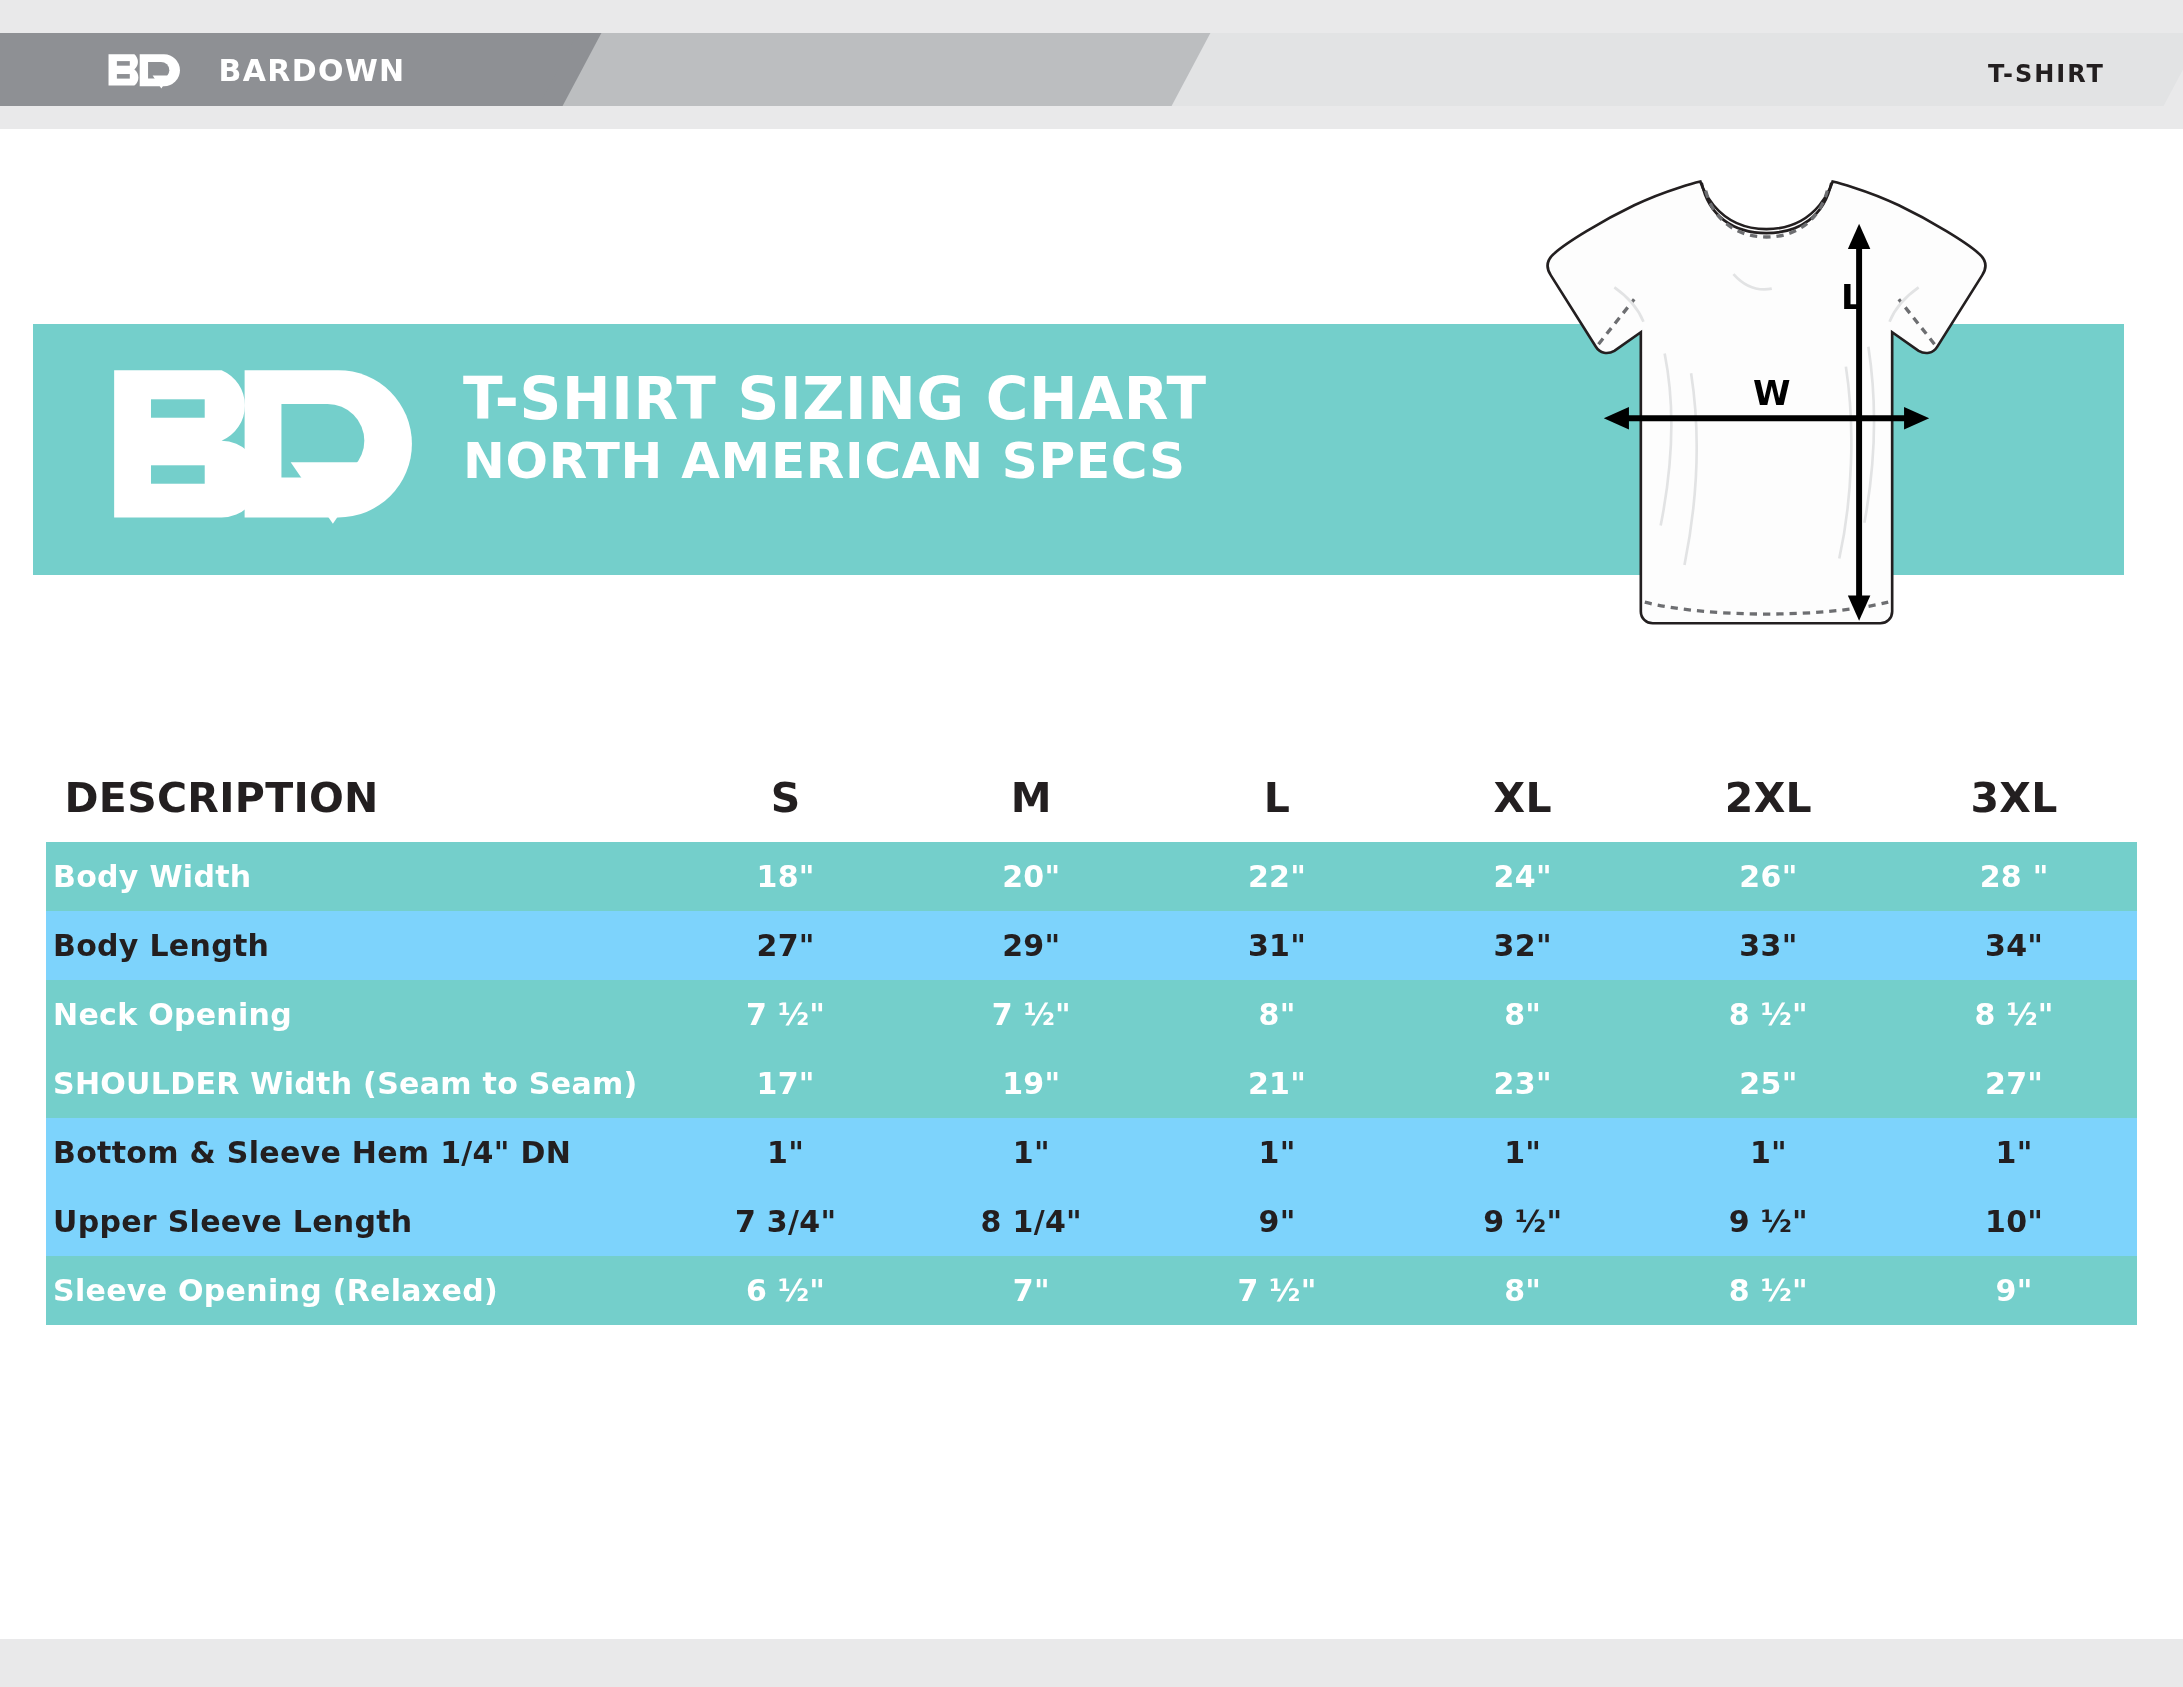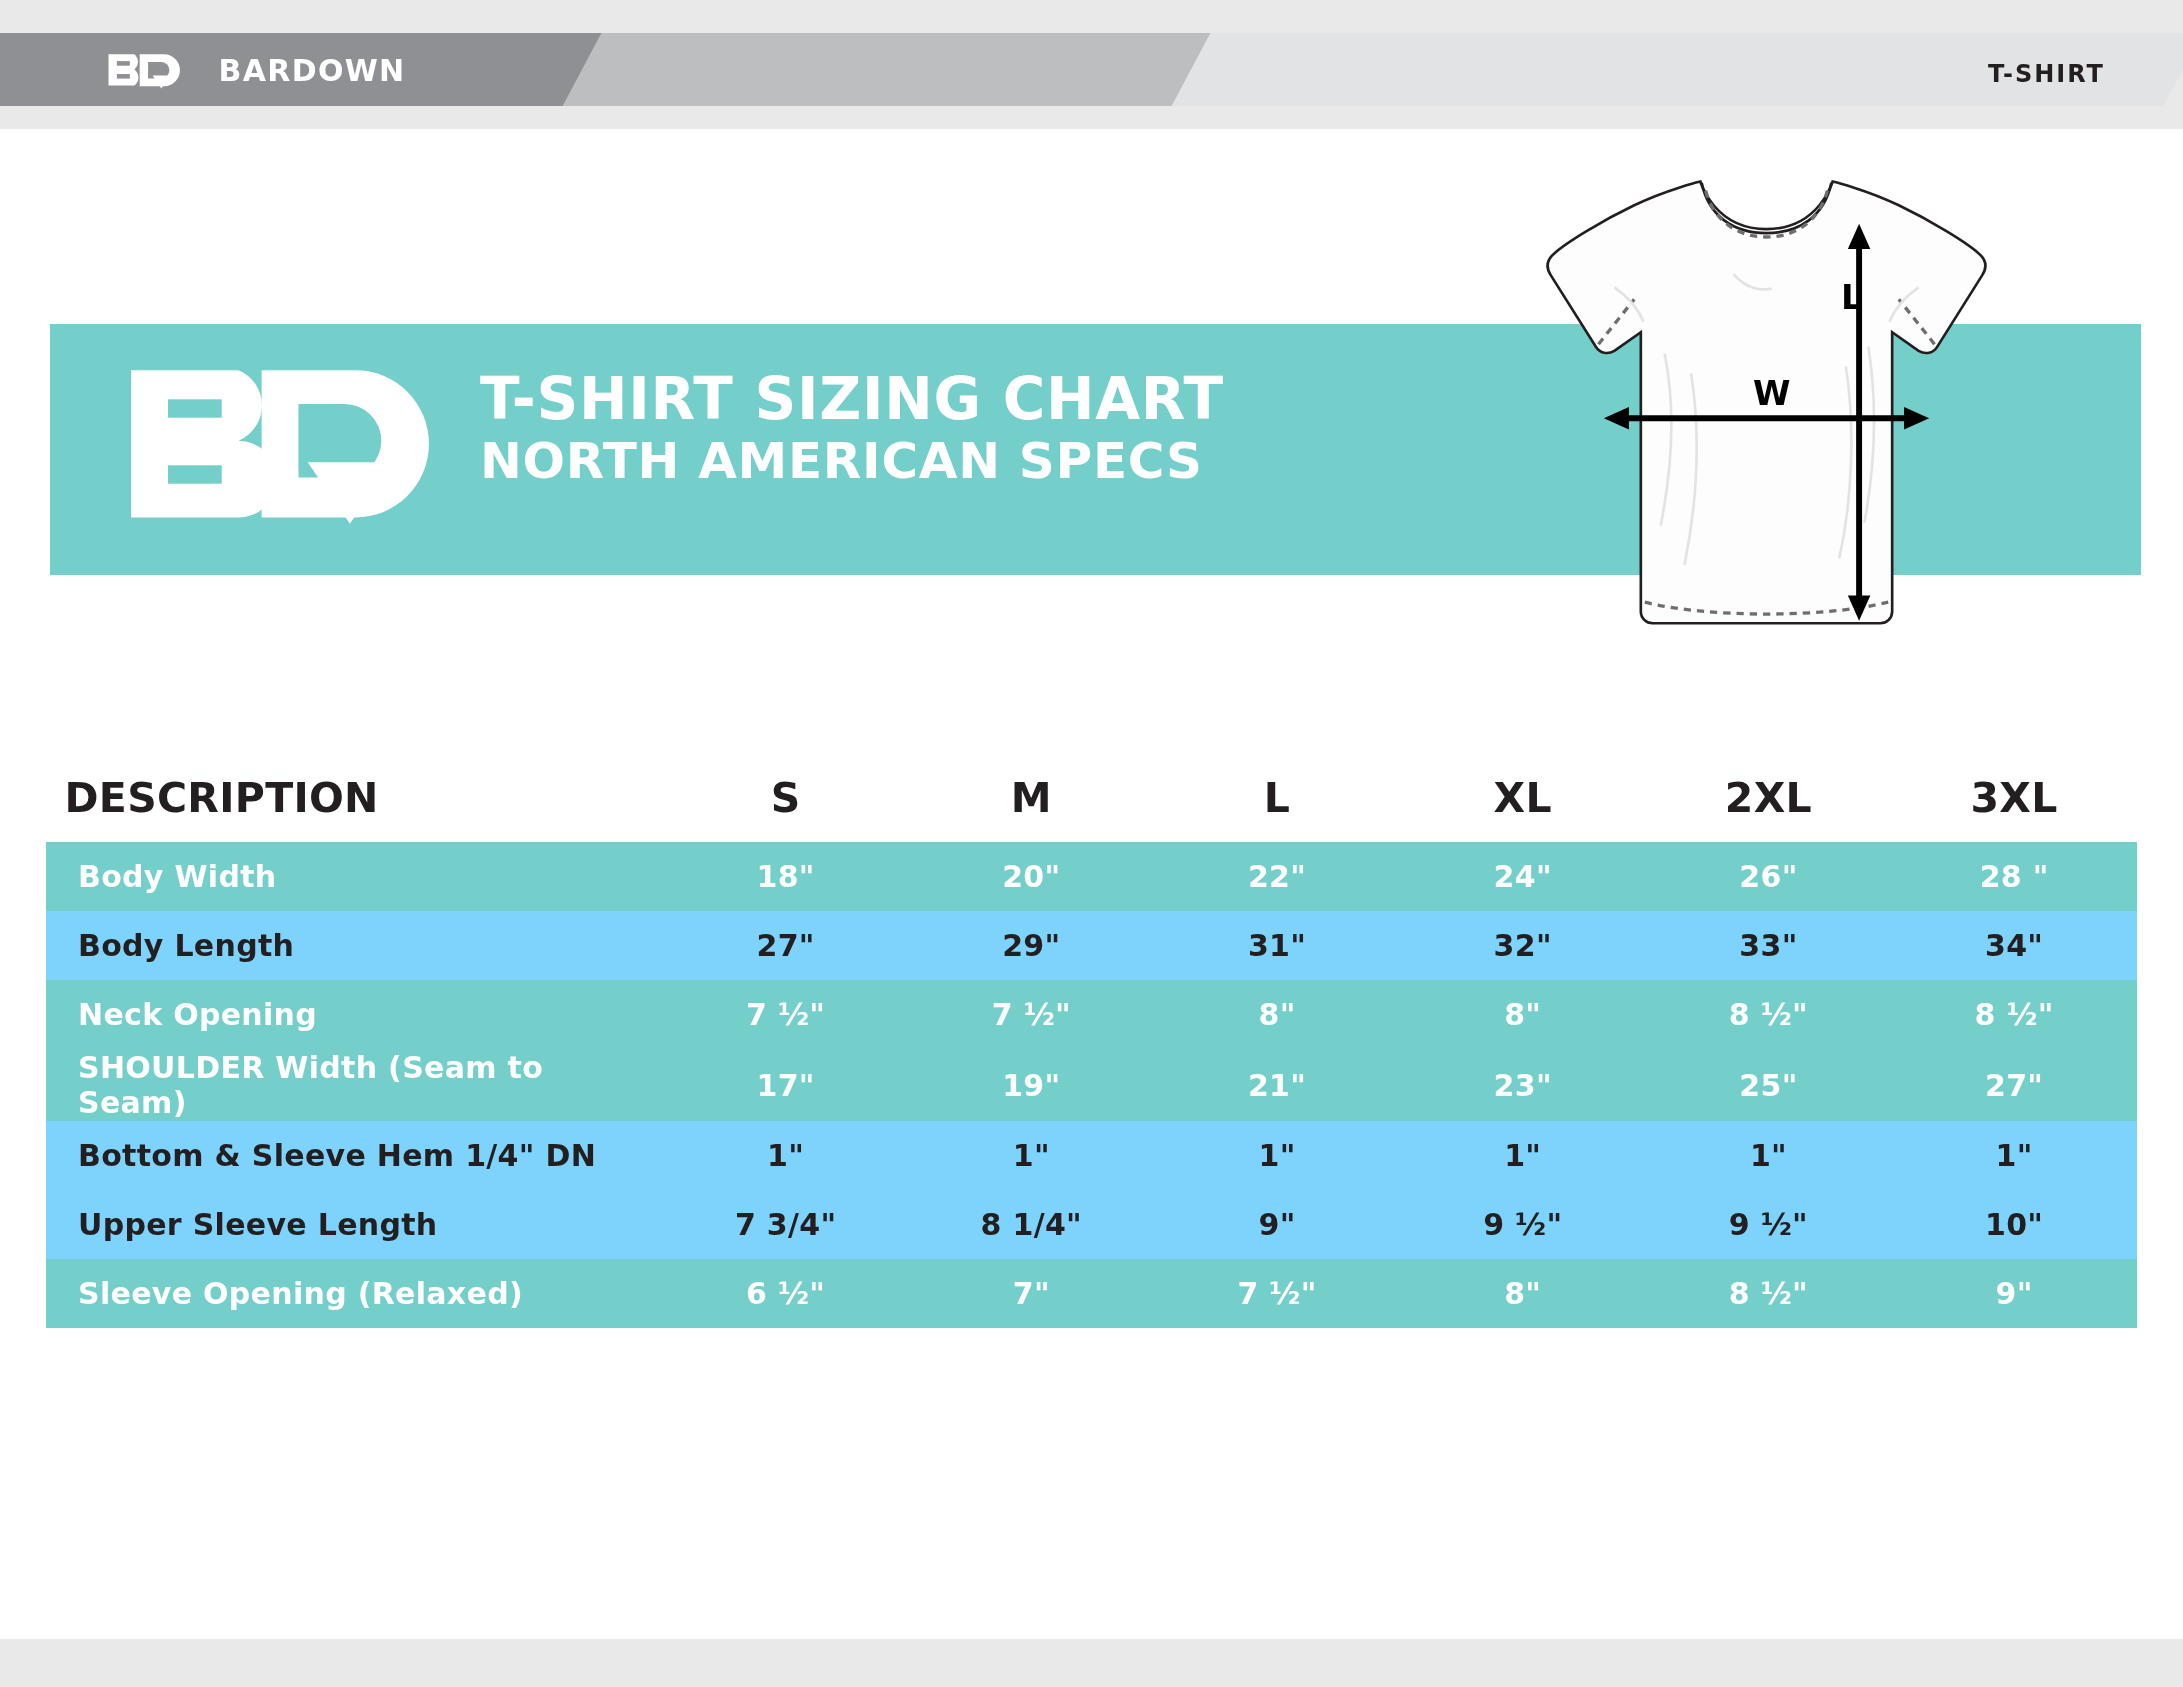--- a/index.html
+++ b/index.html
@@ -89,21 +89,21 @@
     font-weight: bold;
     letter-spacing: 2px;
     z-index: 5;
     font-family: "DejaVu Sans", sans-serif;
   }
 
   
   .teal-band {
     position: absolute;
     top: 324px;
-    left: 50px;
+    left: 33px;
     width: 2091px;
     height: 251px;
     background: #74cfcb;
   }
   .teal-inner {
     position: absolute;
     top: 40px;
     left: 73px;
     display: flex;
     align-items: flex-start;
@@ -191,21 +191,21 @@
   tbody td {
     font-size: 30px;
     font-weight: bold;
     font-family: "DejaVu Sans", sans-serif;
     text-align: center;
     vertical-align: middle;
     letter-spacing: 0.3px;
   }
   tbody td.label {
     text-align: left;
-    padding-left: 32px;
+    padding-left: 7px;
     font-size: 30px;
   }
 
   
   .bottombar {
     position: absolute;
     bottom: 0; left: 0;
     width: 2183px;
     height: 48px;
     background: #e9e9ea;

